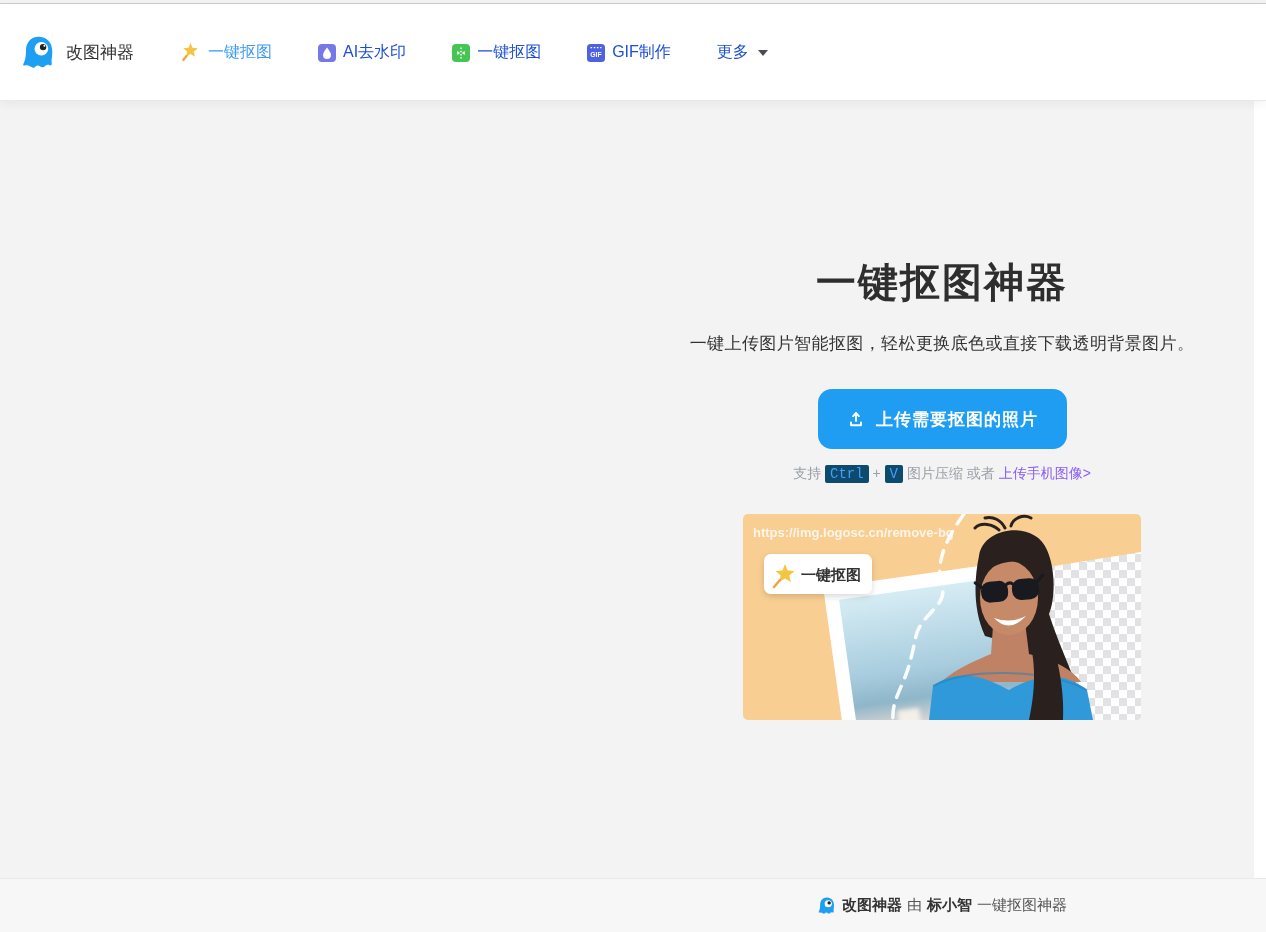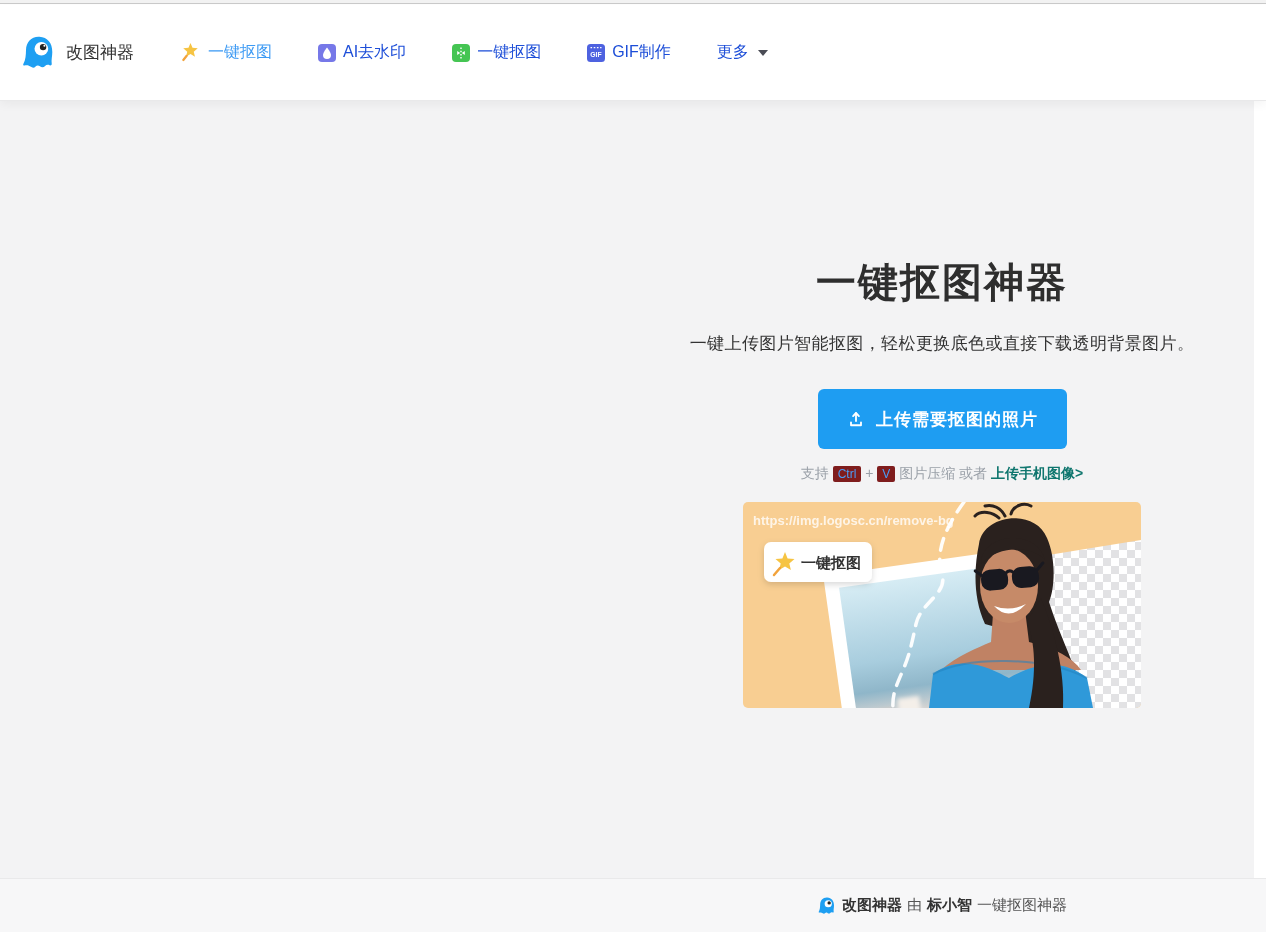--- a/index.html
+++ b/index.html
@@ -23,28 +23,28 @@
   .nav-ic { display:inline-flex; align-items:center; justify-content:center; }
   .caret { width:0; height:0; border-left:5px solid transparent;
     border-right:5px solid transparent; border-top:6px solid #4a4c55; margin-left:2px; }
   
   .main { position:absolute; top:101px; left:0; right:12px; height:777px; background:#f3f3f4; }
   .hero { position:absolute; left:612px; top:158px; width:660px; text-align:center; }
   .hero-title { margin:0; font-size:40px; line-height:46px; font-weight:700;
     color:#2e2e2e; letter-spacing:2px; }
   .hero-sub { margin-top:27px; font-size:17px; color:#333; letter-spacing:0.4px; }
   .upload-btn { margin-top:34px; width:249px; height:60px; background:#1e9df2;
-    border:none; border-radius:6px; color:#fff; font-size:17px; font-weight:600;
+    border:none; border-radius:14px; color:#fff; font-size:17px; font-weight:600;
     font-family:inherit; letter-spacing:1px; display:inline-flex; align-items:center;
     justify-content:center; gap:10px; cursor:pointer; }
   .tip { margin-top:16px; font-size:14px; color:#9aa0a8; }
-  .kbd { font-family:Liberation Sans, sans-serif; font-size:12px; color:#4a9df6;
-    background:#7f1d1d; padding:1px 5px; border-radius:2px; }
-  .mobile-link { color:#0f766e; text-decoration:none; font-weight:700; cursor:pointer; }
-  .preview-wrap { margin-top:19px; width:398px; height:206px; display:inline-block; }
+  .kbd { font-family:Liberation Mono, monospace; font-size:14px; color:#4a9df6;
+    background:#0c4a6e; padding:1px 5px; border-radius:2px; }
+  .mobile-link { color:#8b5cf6; text-decoration:none; font-weight:400; cursor:pointer; }
+  .preview-wrap { margin-top:31px; width:398px; height:206px; display:inline-block; }
   
   .footer { position:absolute; top:878px; left:0; right:0; height:54px;
     background:#f7f7f8; border-top:1px solid #e9e9ea; }
   .footer-inner { position:absolute; left:612px; top:0; width:660px; height:100%;
     display:flex; align-items:center; justify-content:center; gap:5px;
     font-size:15px; color:#555; }
   .footer-bold { font-weight:700; color:#333; }
 </style>
 </head>
 <body>

